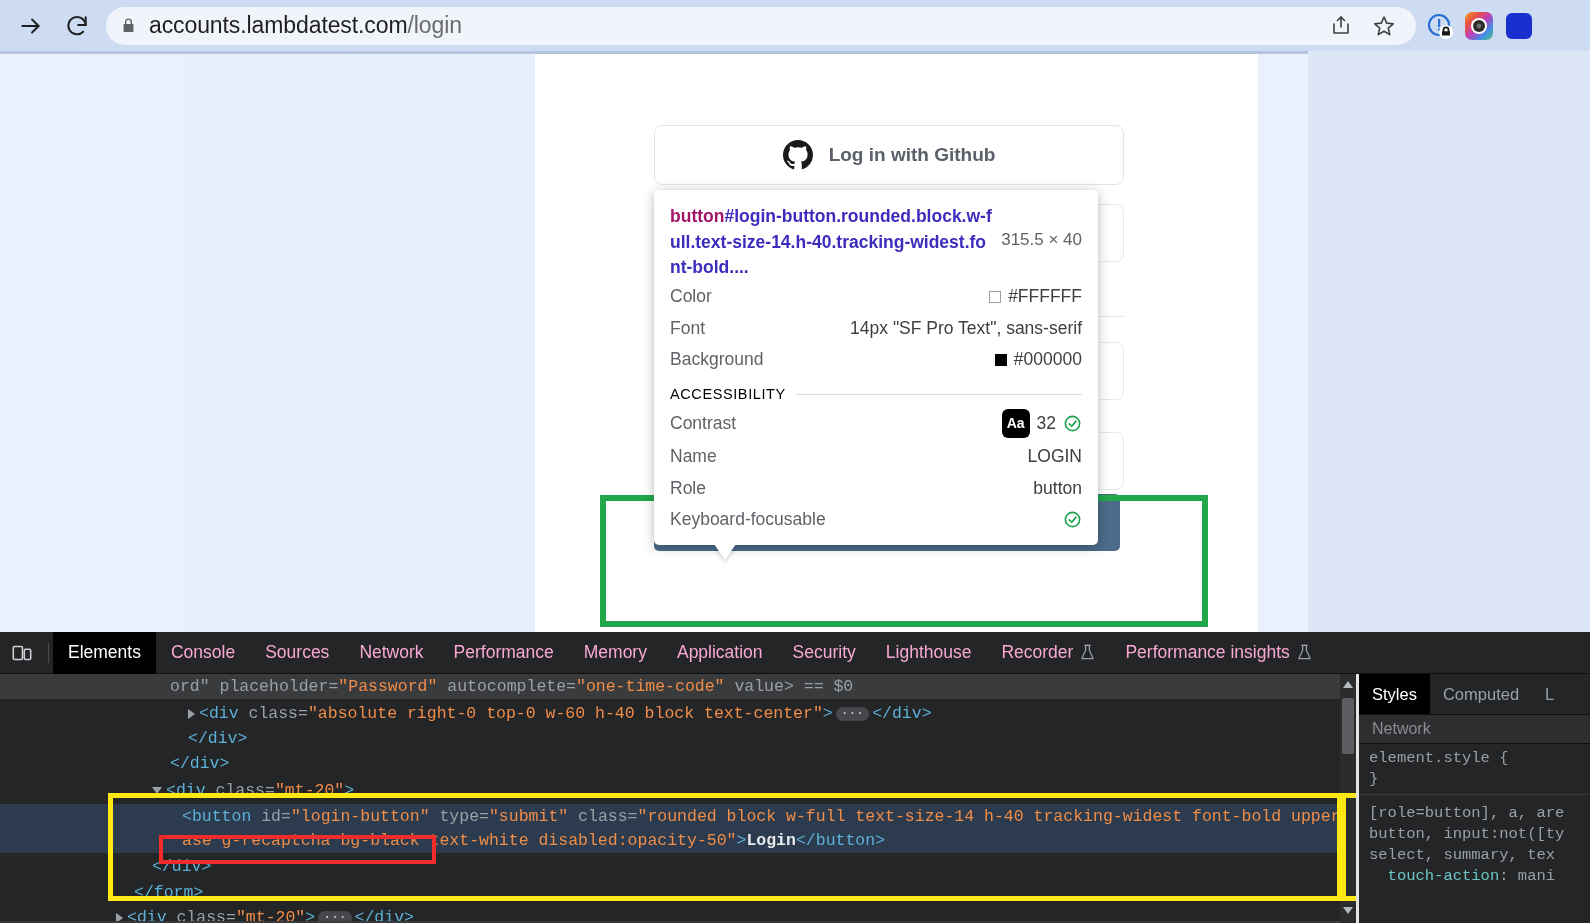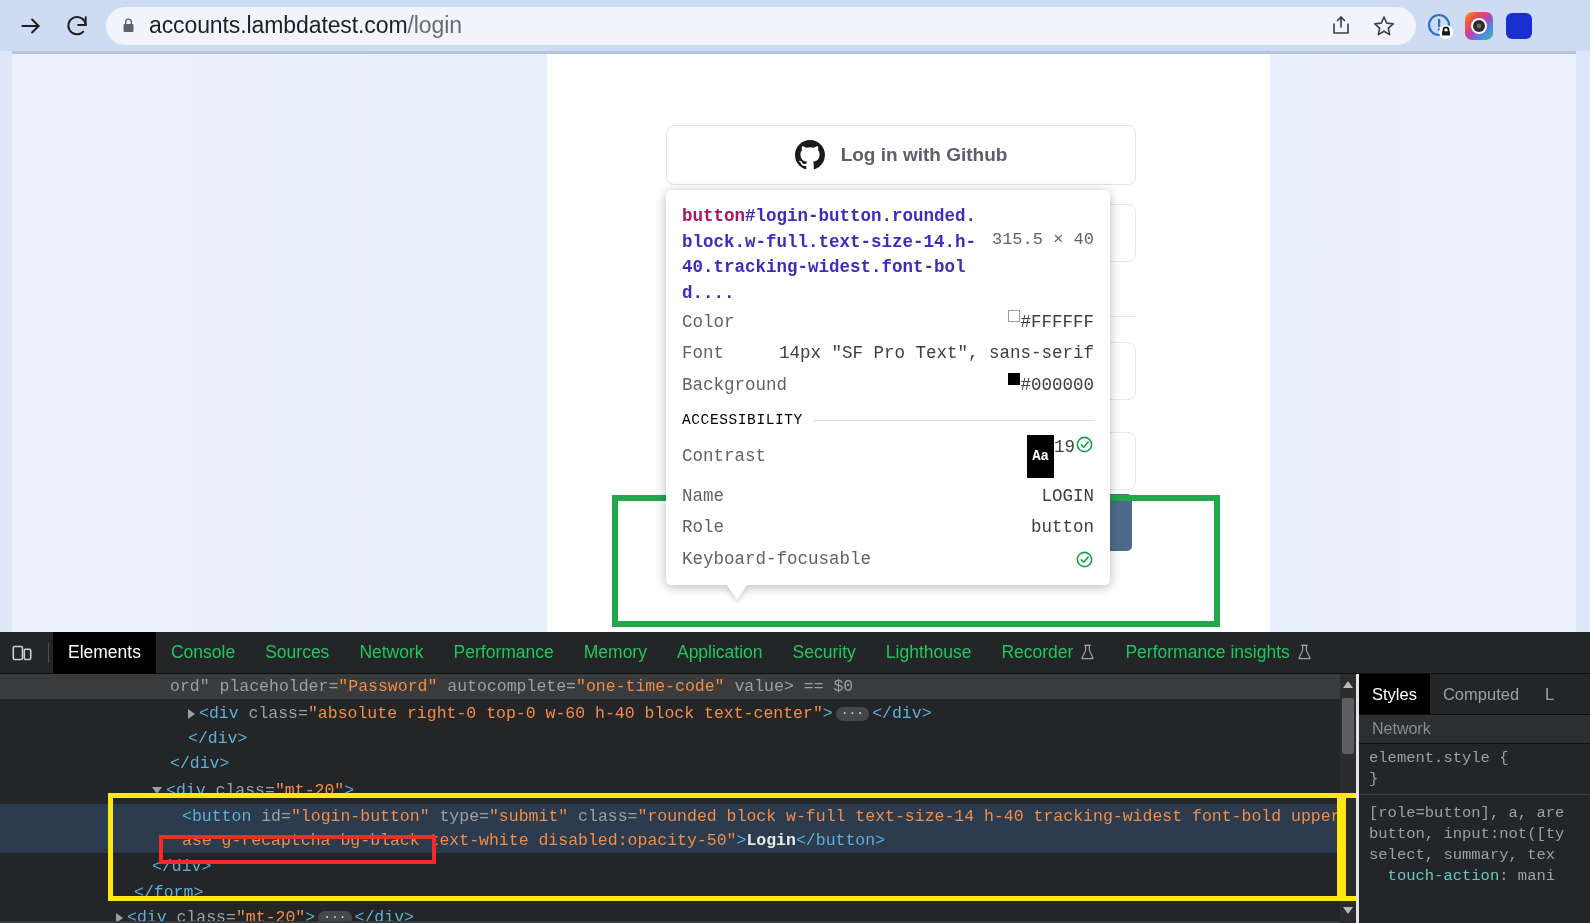--- a/index.html
+++ b/index.html
@@ -44,21 +44,21 @@
     width: 28px; height: 28px; border-radius: 50%;
     display: flex; align-items: center; justify-content: center;
   }
   .ext-square {
     width: 30px; height: 30px; border-radius: 8px;
     display: flex; align-items: center; justify-content: center;
   }
 
   
   .viewport {
-    position: absolute; left: 12px; top: 51px; width: 1564px; height: 581px;
+    position: absolute; left: 0; top: 51px; width: 1308px; height: 581px;
     background: linear-gradient(to right, #eaf1fd 0%, #e7eefb 50%, #eaf1fd 100%);
     overflow: hidden;
   }
   .viewport-topline {
     position: absolute; left: 0; top: 0; width: 1590px; height: 3px;
     background: #b6c4dd;
   }
   .login-card {
     position: absolute; left: 535px; top: 3px; width: 723px; height: 578px;
     background: #ffffff;
@@ -116,51 +116,51 @@
     font-family: "Liberation Sans", sans-serif;
   }
 
   
   .inspect-tip {
     position: absolute; left: 654px; top: 139px; width: 444px;
     background: #ffffff;
     border-radius: 5px;
     box-shadow: 0 2px 12px rgba(0,0,0,.28);
     padding: 14px 16px 10px 16px;
-    font-family: Liberation Mono, monospace;
+    font-family: Liberation Sans, sans-serif;
     z-index: 30;
   }
   .tip-header { display: flex; align-items: flex-start; }
   .tip-sel {
     flex: 1; font-size: 17.5px; font-weight: bold; line-height: 1.47;
     color: #3d2cbd; word-break: break-all; padding-right: 8px;
   }
   .tip-sel .tag { color: #a31567; }
   .tip-dims {
     font-size: 17px; color: #5f6368; white-space: nowrap;
     padding-top: 26px;
   }
   .tip-row {
     display: flex; justify-content: space-between; align-items: center;
     font-size: 17.5px; color: #5f6368; padding: 3px 0; line-height: 1.45;
   }
-  .tip-row .val { color: #3c4043; display: flex; }
+  .tip-row .val { color: #3c4043; display: flex; align-items: center; gap: 7px; }
   .swatch-box {
     width: 12px; height: 12px; border: 1px solid #9aa0a6; display: inline-block;
   }
   .swatch-solid { width: 12px; height: 12px; display: inline-block; }
   .a11y-head {
     display: flex; align-items: center; gap: 10px;
     font-size: 14.5px; color: #000000; letter-spacing: .6px;
     margin-top: 11px; margin-bottom: 4px;
   }
   .a11y-head .rule { flex: 1; height: 1px; background: #dadce0; }
   .aa-chip {
     background: #000; color: #fff; font-size: 14px; font-weight: bold;
-    padding: 12px 5px; border-radius: 0; line-height: 1.35;
+    padding: 5px 5px; border-radius: 6px; line-height: 1.35;
   }
   .check-ic { display: inline-flex; }
   .tip-pointer {
     position: absolute; left: 60px; bottom: -15px;
     width: 0; height: 0;
     border-left: 11px solid transparent;
     border-right: 11px solid transparent;
     border-top: 16px solid #ffffff;
     filter: drop-shadow(0 3px 2px rgba(0,0,0,.15));
   }
@@ -176,21 +176,21 @@
     display: flex; align-items: center;
     border-bottom: 1px solid #0f0f0f;
   }
   .dock-icon {
     width: 44px; height: 42px; display: flex; align-items: center; justify-content: center;
   }
   .tab-sep { width: 1px; height: 20px; background: #4a4c50; margin: 0 4px; }
   .dt-tab {
     padding: 0 15px; height: 42px; display: flex; align-items: center; gap: 7px;
     font-family: "Liberation Sans", sans-serif;
-    font-size: 17.5px; color: #22c55e; white-space: nowrap;
+    font-size: 17.5px; color: #f9a8d4; white-space: nowrap;
   }
   .dt-tab.active { background: #000000; color: #ffffff; }
 
   .dt-body { position: absolute; left: 0; top: 42px; width: 1590px; height: 249px; }
 
   .dom-pane {
     position: absolute; left: 0; top: 0; width: 1356px; height: 249px;
     background: #242527; overflow: hidden;
   }
   .code-line {
@@ -405,21 +405,21 @@
 
     <div class="a11y-head">
       <span>ACCESSIBILITY</span>
       <span class="rule"></span>
     </div>
 
     <div class="tip-row">
       <span>Contrast</span>
       <span class="val">
         <span class="aa-chip">Aa</span>
-        <span>19</span>
+        <span>32</span>
         <span class="check-ic">
           <svg width="19" height="19" viewBox="0 0 24 24" fill="none" stroke="#18a14b" stroke-width="2">
             <circle cx="12" cy="12" r="9"></circle>
               <polyline points="8,12.5 11,15.5 16.5,9" stroke-linecap="round" stroke-linejoin="round"></polyline>
           </svg>
         </span>
       </span>
     </div>
 
     <div class="tip-row">

